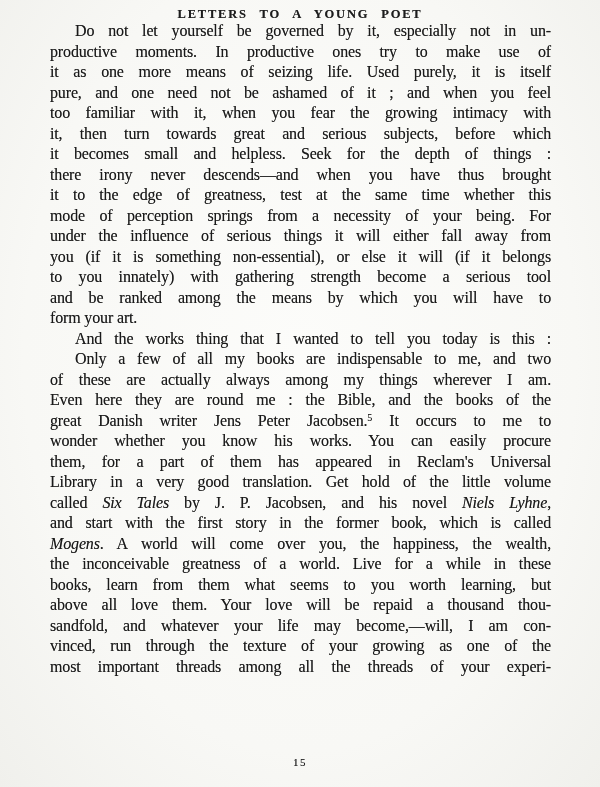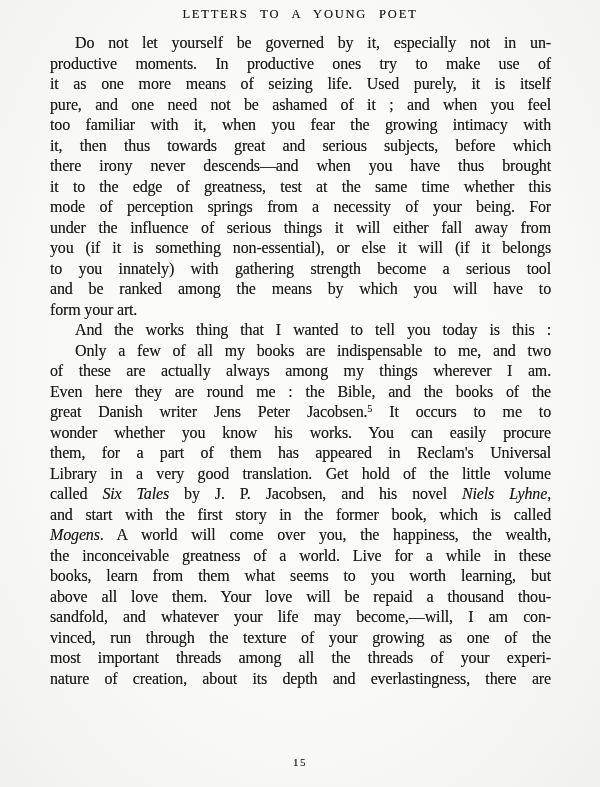--- a/index.html
+++ b/index.html
@@ -18,29 +18,29 @@
     color: #1a1a1a;
     text-shadow: 0 0 0.6px rgba(25, 25, 25, 0.55);
   }
   .running-header {
     position: absolute;
     top: 7px;
     left: 0;
     width: 100%;
     text-align: center;
     font-size: 12.5px;
-    font-weight: normal;
+    font-weight: bold;
     letter-spacing: 1.8px;
     word-spacing: 7px;
     color: #1d1d1d;
   }
   .text-block {
     position: absolute;
     left: 50px;
-    top: 33px;
+    top: 21px;
     width: 501px;
     font-size: 16px;
     line-height: 20.5px;
     letter-spacing: -0.15px;
   }
   .line {
     height: 20.5px;
     text-align: justify;
     text-align-last: justify;
   }
@@ -75,21 +75,22 @@
 
 <div class="page">
   <div class="running-header">LETTERS TO A YOUNG POET</div>
 
   <div class="text-block">
       <div class="line indent">Do not let yourself be governed by it, especially not in un-</div>
       <div class="line">productive moments. In productive ones try to make use of</div>
       <div class="line">it as one more means of seizing life. Used purely, it is itself</div>
       <div class="line">pure, and one need not be ashamed of it ; and when you feel</div>
       <div class="line">too familiar with it, when you fear the growing intimacy with</div>
-      <div class="line">it, then thus towards great and serious subjects, before which</div>
+      <div class="line">it, then turn towards great and serious subjects, before which</div>
+      <div class="line">it becomes small and helpless. Seek for the depth of things :</div>
       <div class="line">there irony never descends—and when you have thus brought</div>
       <div class="line">it to the edge of greatness, test at the same time whether this</div>
       <div class="line">mode of perception springs from a necessity of your being. For</div>
       <div class="line">under the influence of serious things it will either fall away from</div>
       <div class="line">you (if it is something non-essential), or else it will (if it belongs</div>
       <div class="line">to you innately) with gathering strength become a serious tool</div>
       <div class="line">and be ranked among the means by which you will have to</div>
       <div class="line flush">form your art.</div>
       <div class="line indent">And the works thing that I wanted to tell you today is this :</div>
       <div class="line indent">Only a few of all my books are indispensable to me, and two</div>
@@ -101,17 +102,16 @@
       <div class="line">Library in a very good translation. Get hold of the little volume</div>
       <div class="line">called <i>Six Tales</i> by J. P. Jacobsen, and his novel <i>Niels Lyhne</i>,</div>
       <div class="line">and start with the first story in the former book, which is called</div>
       <div class="line"><i>Mogens</i>. A world will come over you, the happiness, the wealth,</div>
       <div class="line">the inconceivable greatness of a world. Live for a while in these</div>
       <div class="line">books, learn from them what seems to you worth learning, but</div>
       <div class="line">above all love them. Your love will be repaid a thousand thou-</div>
       <div class="line">sandfold, and whatever your life may become,—will, I am con-</div>
       <div class="line">vinced, run through the texture of your growing as one of the</div>
       <div class="line">most important threads among all the threads of your experi-</div>
-      <div class="line">nature of creation, about its depth and everlastingness, there are</div>
     </div>
 
   <div class="page-number">15</div>
 </div>
 
 </body></html>

